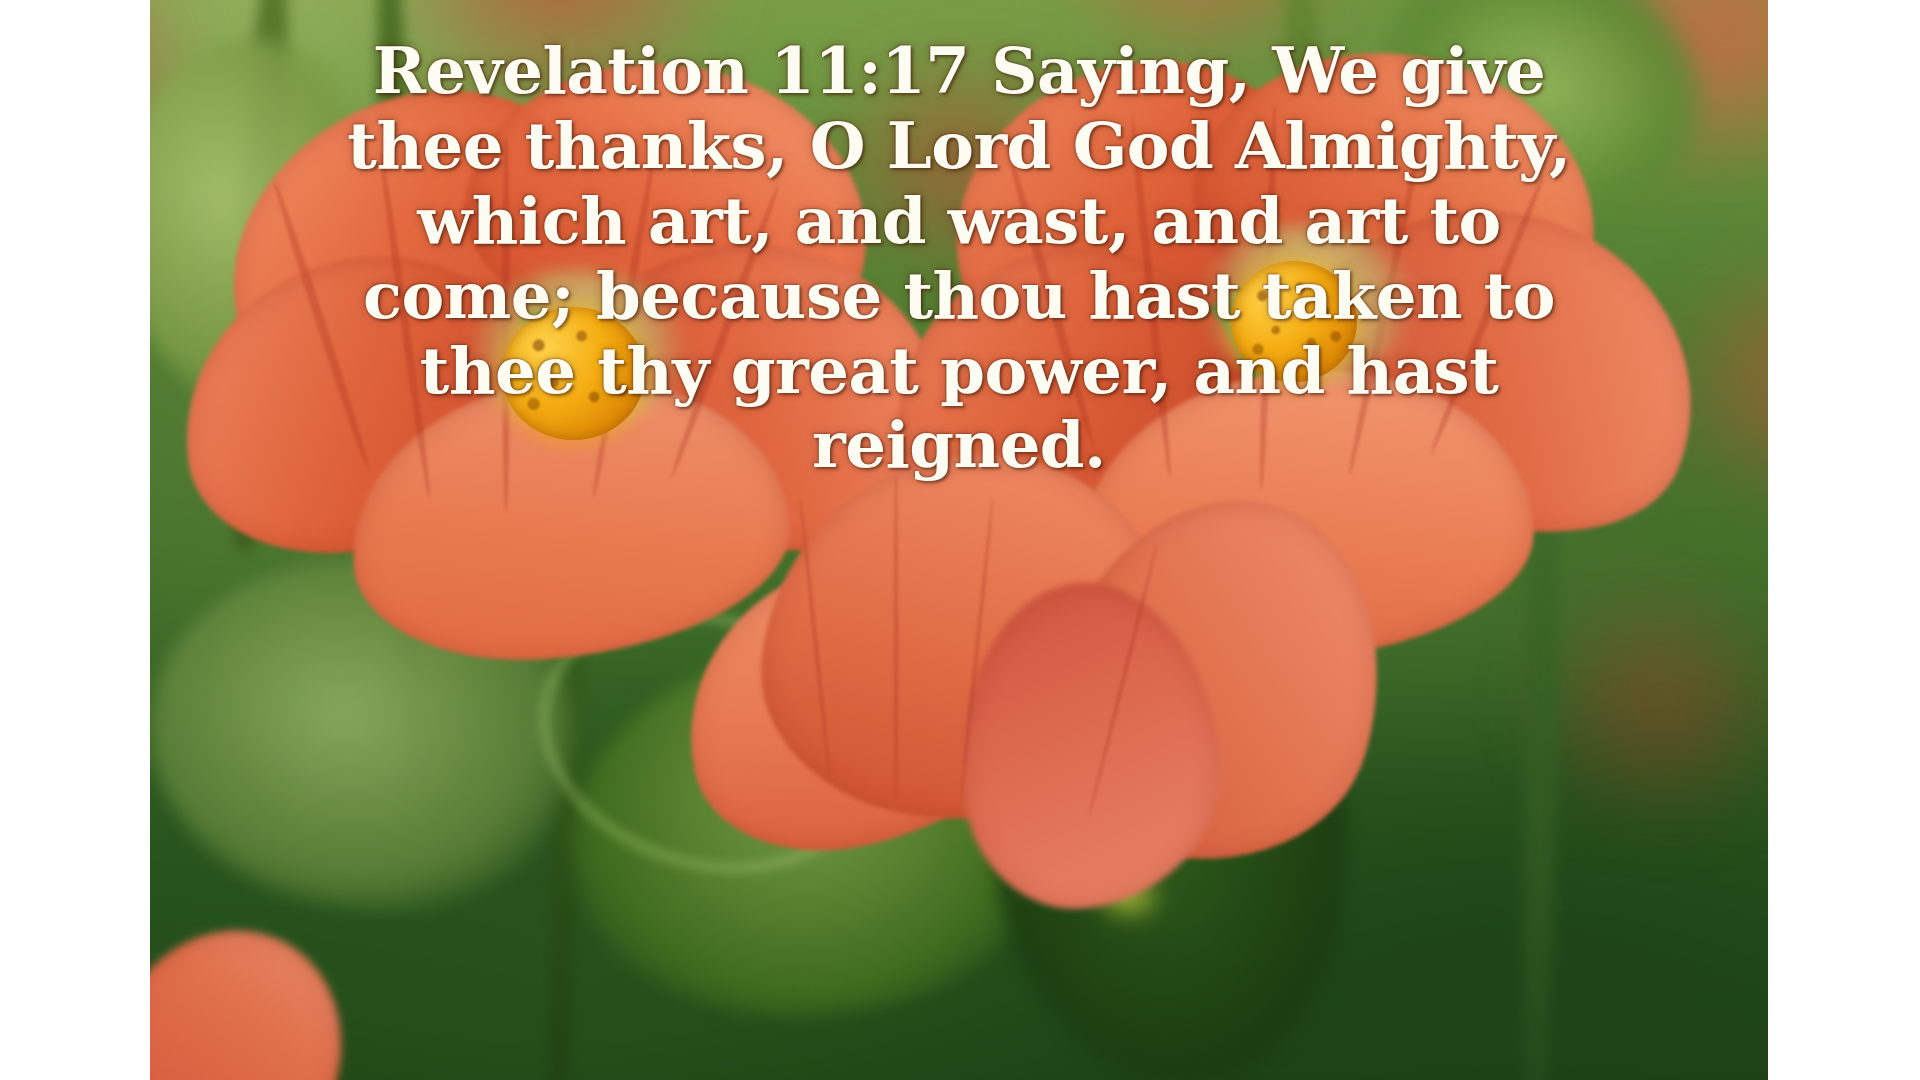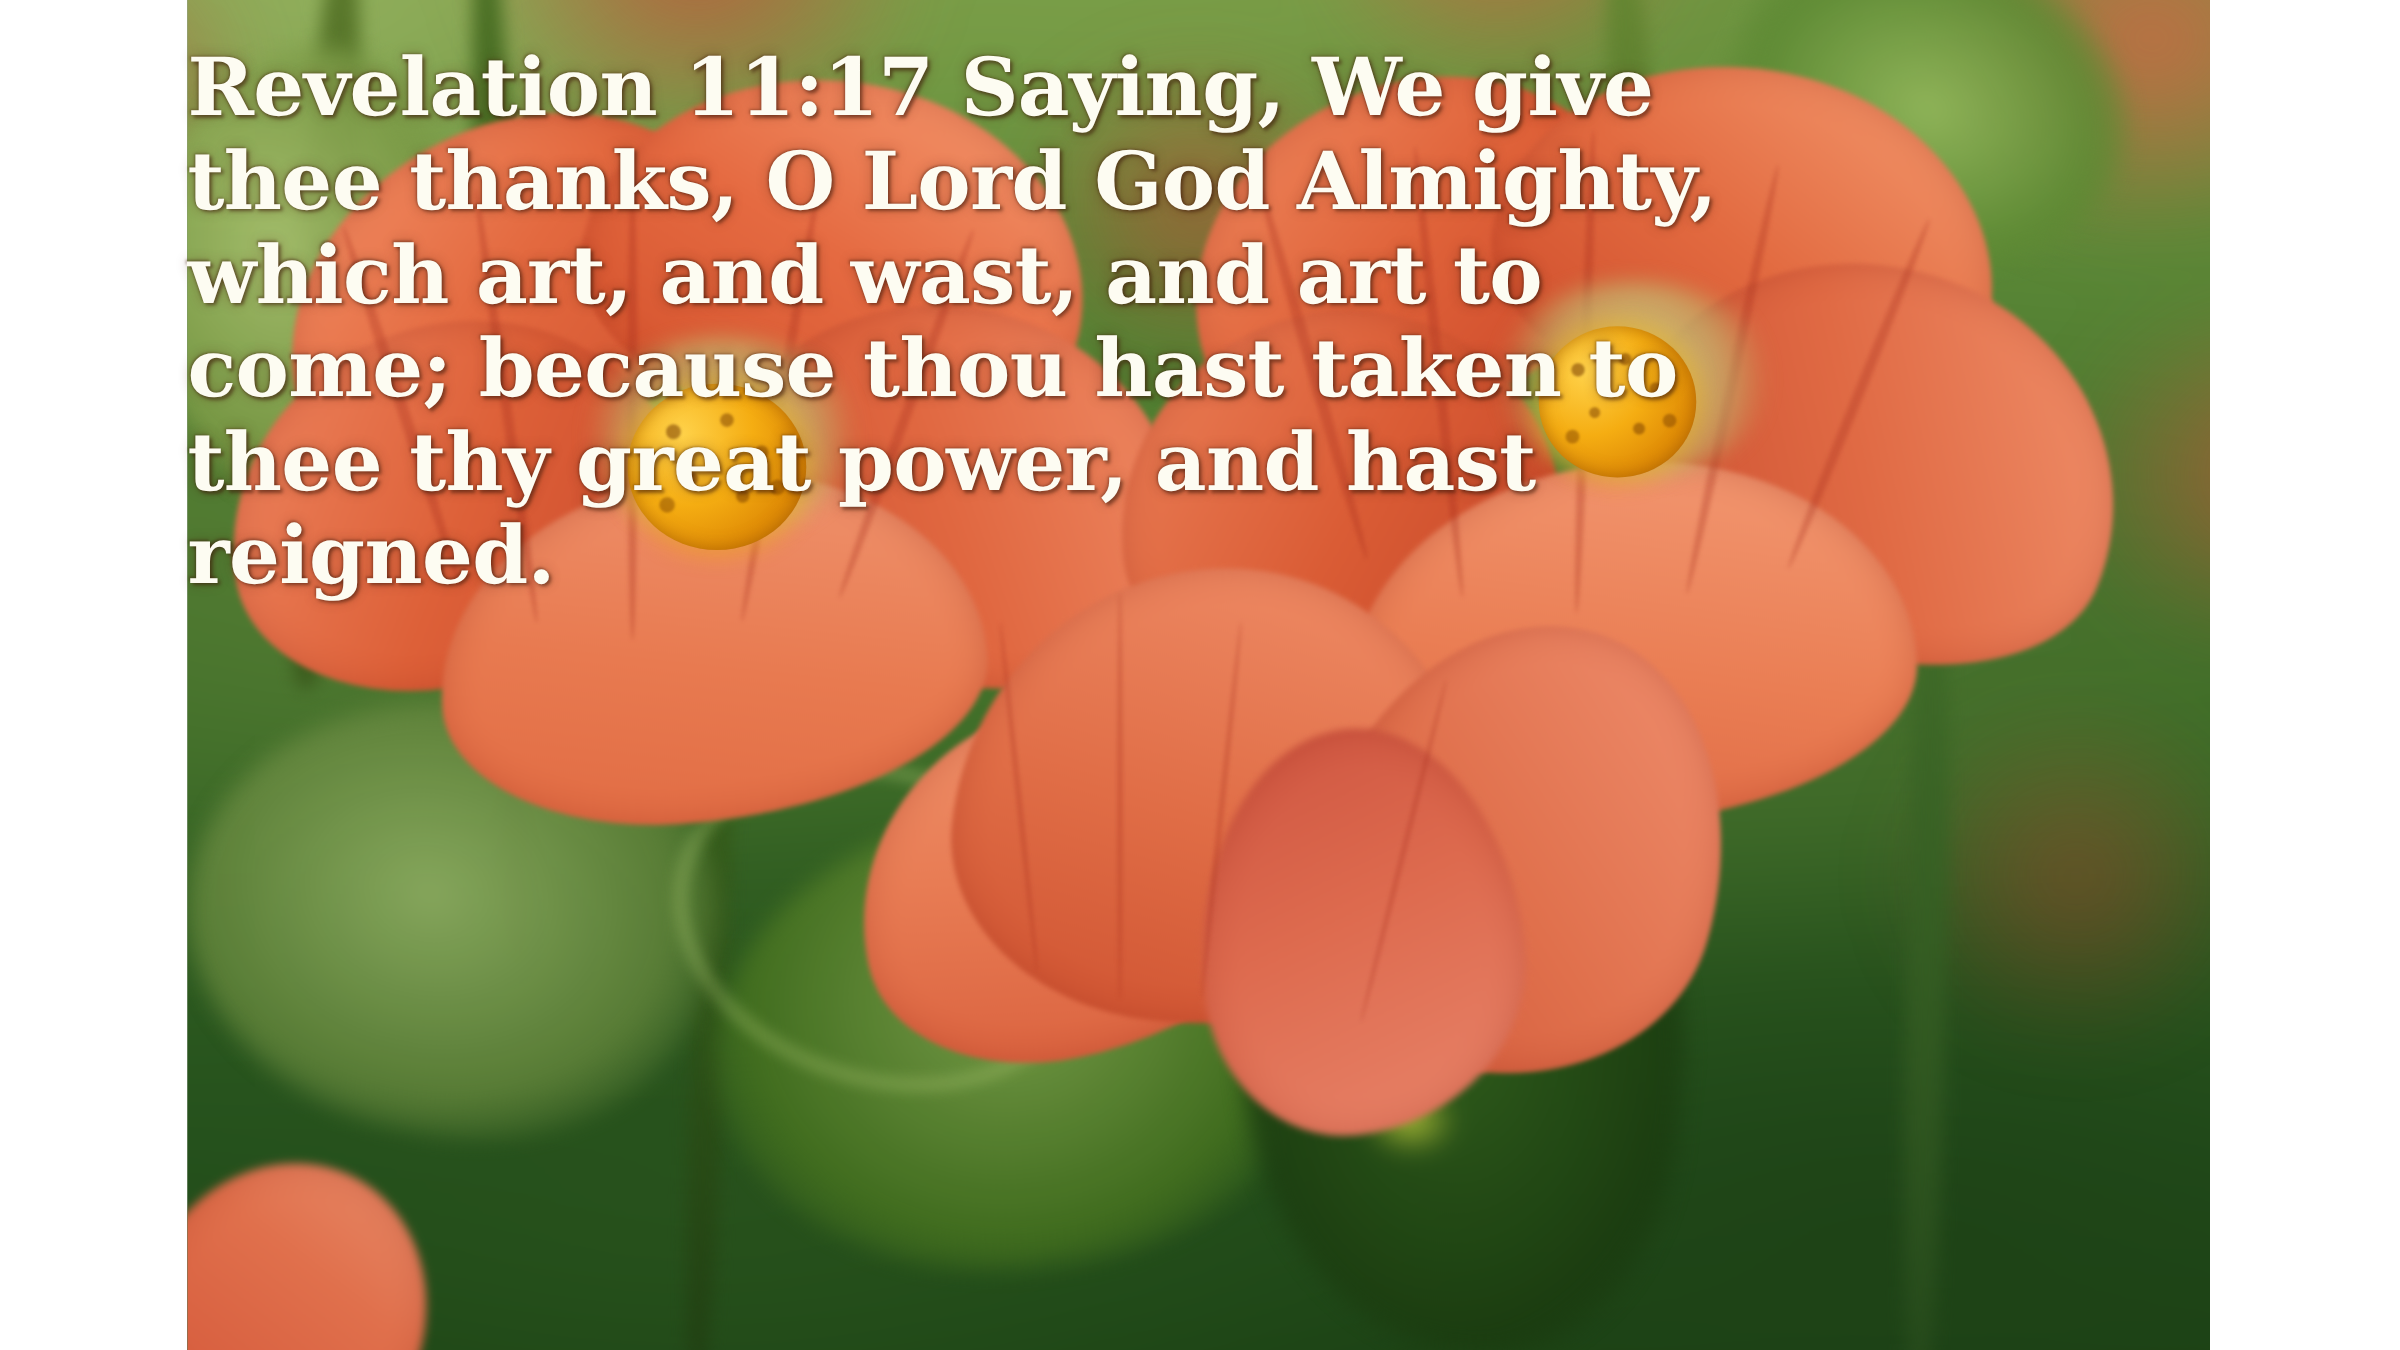--- a/index.html
+++ b/index.html
@@ -107,20 +107,21 @@
     position:absolute;border-radius:50%;
     background:radial-gradient(circle,#cfd98a 0%, rgba(190,200,120,.55) 55%, rgba(190,200,120,0) 80%);
     filter:blur(8px);
   }
 
   
   #verse{
     position:absolute;
     left:150px;top:0;width:1618px;
     padding-top:34px;
+    text-align:center;
     font-family:"DejaVu Serif","Liberation Serif", serif;
     font-weight:700;
     font-size:64px;
     line-height:1.17;
     color:#fdfcf2;
     letter-spacing:-0.5px;
     text-shadow:
        2px 2px 3px rgba(60,24,10,.55),
       -1px -1px 2px rgba(60,24,10,.35),
        0 0 10px rgba(80,30,12,.30);

